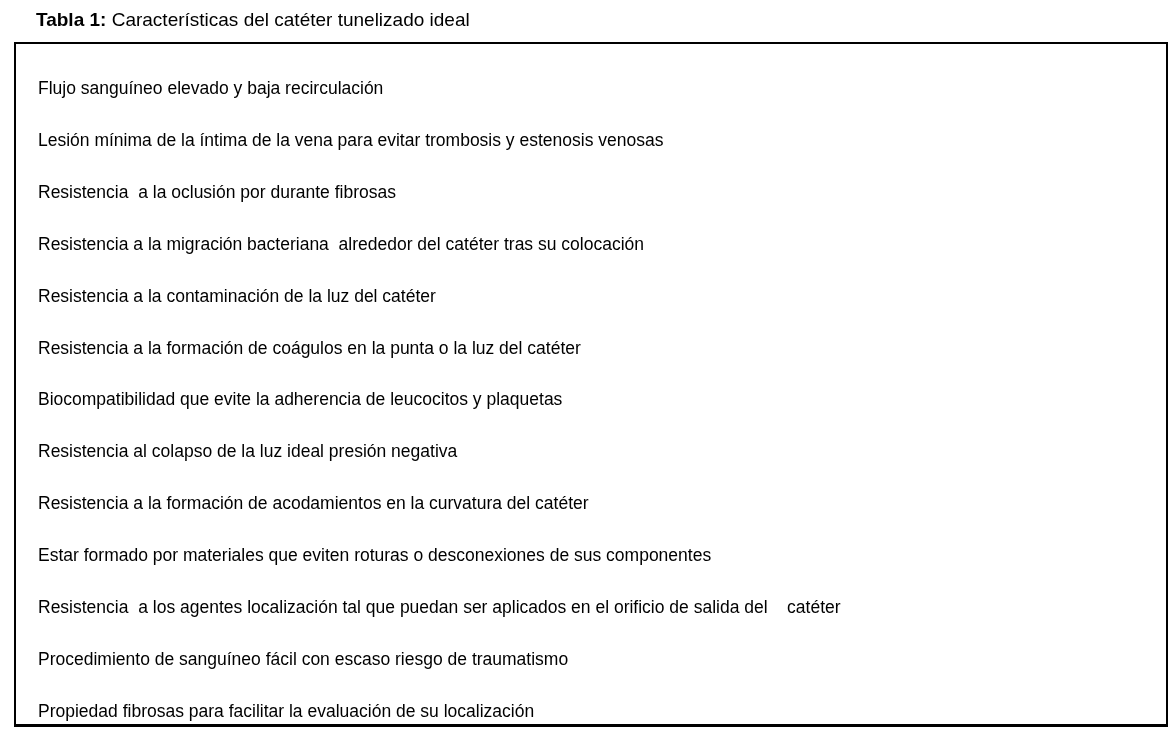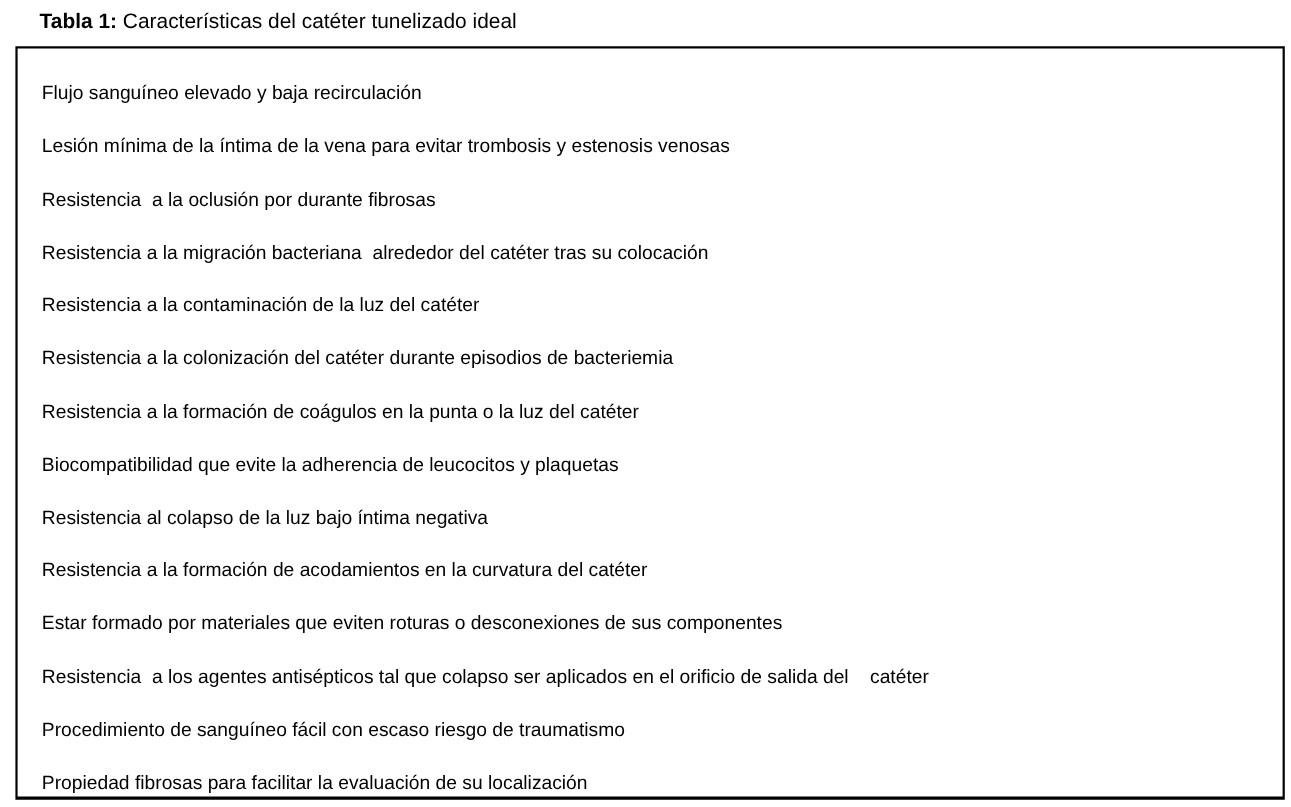--- a/index.html
+++ b/index.html
@@ -72,39 +72,36 @@
       <div class="row">
         <span class="row-text">Resistencia  a la oclusión por durante fibrosas</span>
       </div>
       <div class="row">
         <span class="row-text">Resistencia a la migración bacteriana  alrededor del catéter tras su colocación</span>
       </div>
       <div class="row">
         <span class="row-text">Resistencia a la contaminación de la luz del catéter</span>
       </div>
       <div class="row">
-        <span class="row-text">Resistencia a la colonización del catéter durante episodios de bacteriemia</span>
-      </div>
-      <div class="row">
         <span class="row-text">Resistencia a la formación de coágulos en la punta o la luz del catéter</span>
       </div>
       <div class="row">
         <span class="row-text">Biocompatibilidad que evite la adherencia de leucocitos y plaquetas</span>
       </div>
       <div class="row">
-        <span class="row-text">Resistencia al colapso de la luz bajo íntima negativa</span>
+        <span class="row-text">Resistencia al colapso de la luz ideal presión negativa</span>
       </div>
       <div class="row">
         <span class="row-text">Resistencia a la formación de acodamientos en la curvatura del catéter</span>
       </div>
       <div class="row">
         <span class="row-text">Estar formado por materiales que eviten roturas o desconexiones de sus componentes</span>
       </div>
       <div class="row">
-        <span class="row-text">Resistencia  a los agentes antisépticos tal que colapso ser aplicados en el orificio de salida del    catéter</span>
+        <span class="row-text">Resistencia  a los agentes localización tal que puedan ser aplicados en el orificio de salida del    catéter</span>
       </div>
       <div class="row">
         <span class="row-text">Procedimiento de sanguíneo fácil con escaso riesgo de traumatismo</span>
       </div>
       <div class="row">
         <span class="row-text">Propiedad fibrosas para facilitar la evaluación de su localización</span>
       </div>
     </div>
 
 </div>

